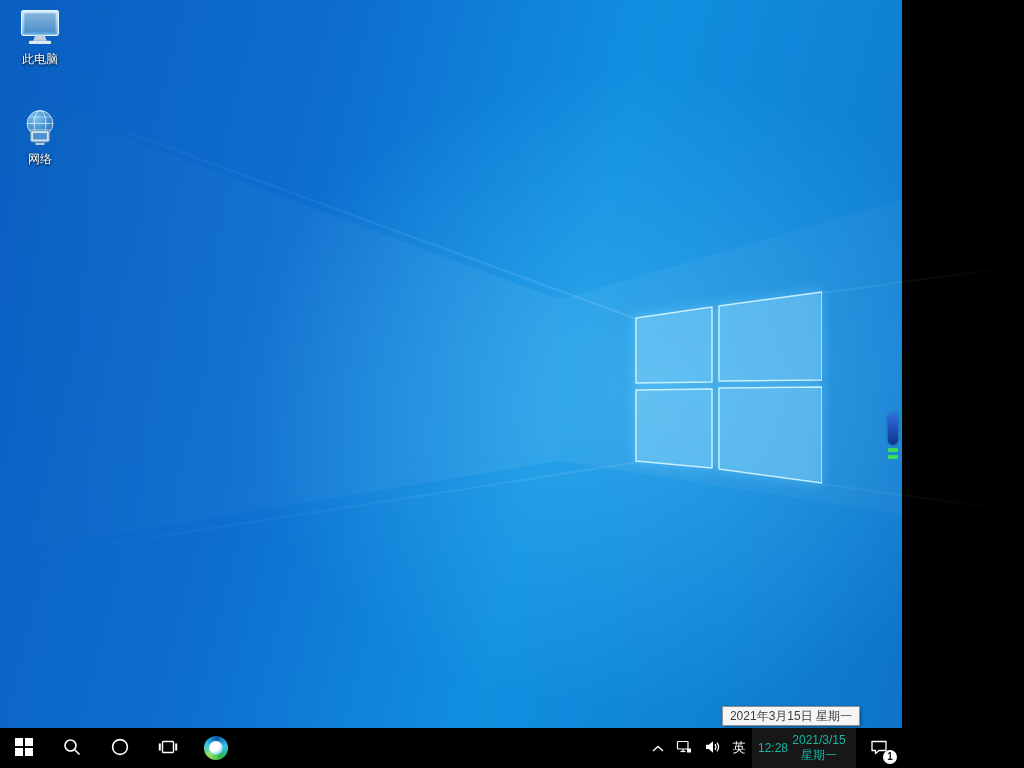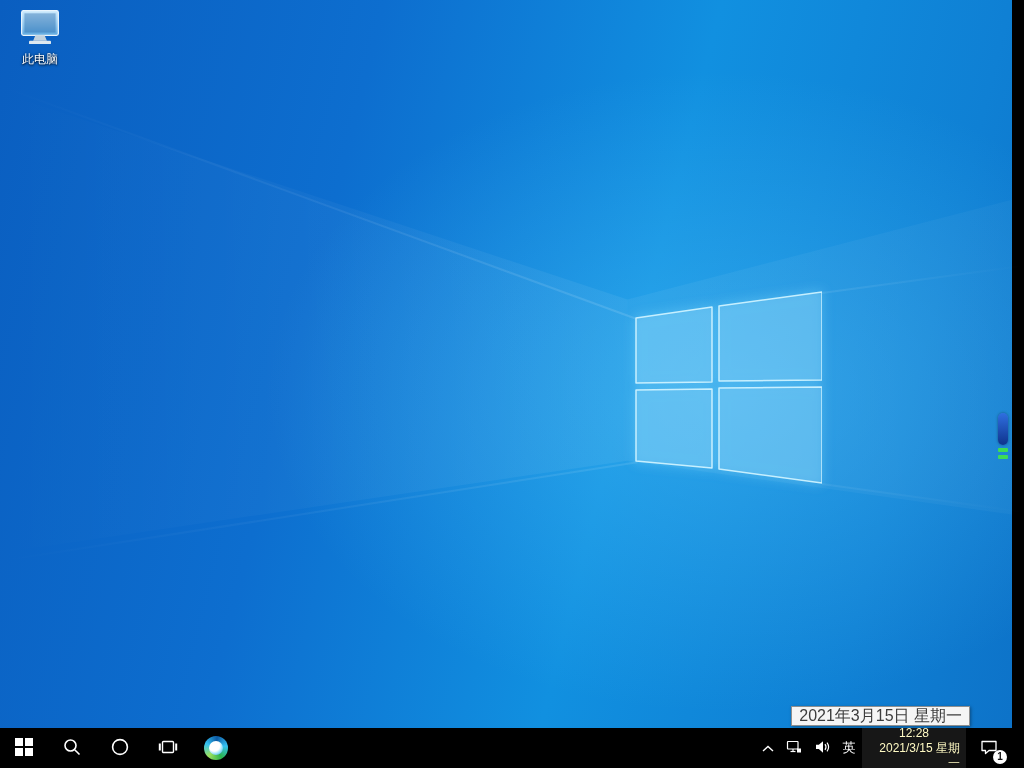--- a/index.html
+++ b/index.html
@@ -1,21 +1,21 @@
 <!DOCTYPE html>
 <html><head>
 <meta charset="utf-8">
 <style>
   html,body{margin:0;padding:0;}
   body{
     width:1024px;height:768px;overflow:hidden;
     font-family:"Liberation Sans","DejaVu Sans",sans-serif;
     background:#000;
   }
-  .screen{position:relative;width:1012px;height:768px;}
+  .screen{position:relative;width:902px;height:768px;}
 
   
   .wallpaper{
     position:absolute;inset:0;
     background:
       radial-gradient(ellipse 62% 58% at 71% 51%, rgba(90,205,255,.38), rgba(90,205,255,0) 72%),
       linear-gradient(104deg,#0a5ec0 0%,#0d6ecf 32%,#1190e0 60%,#0f80d4 84%,#0d72c8 100%);
   }
   .ray{position:absolute;inset:0;pointer-events:none;}
   .ray-cone-left{
@@ -50,35 +50,35 @@
   
   .side-indicator{position:absolute;right:2px;top:413px;width:14px;height:58px;
     display:flex;flex-direction:column;align-items:center;gap:3px;cursor:pointer;}
   .side-indicator .track{width:10px;height:32px;border-radius:5px;
     background:linear-gradient(180deg,#2f6fe0,#0f338c);box-shadow:0 0 3px rgba(0,0,0,.4);}
   .side-indicator .seg{width:10px;height:4px;border-radius:1px;background:#3edc54;}
 
   
   .tray-tooltip{position:absolute;right:42px;bottom:42px;
     background:#f5f5f5;border:1px solid #8f8f8f;color:#3c3c3c;
-    font-size:16px;line-height:14px;padding:2px 7px;white-space:nowrap;
+    font-size:12px;line-height:14px;padding:2px 7px;white-space:nowrap;
     box-shadow:1px 1px 3px rgba(0,0,0,.35);}
 
   
   .taskbar{position:absolute;left:0;right:0;bottom:0;height:40px;background:#000;
     display:flex;justify-content:space-between;align-items:stretch;z-index:5;}
   .tb-left{display:flex;}
   .tb-btn{width:48px;height:40px;background:transparent;border:0;padding:0;margin:0;
     display:flex;align-items:center;justify-content:center;cursor:pointer;}
   .tb-right{display:flex;align-items:stretch;}
   .tray-btn{background:transparent;border:0;padding:0 6px;margin:0;min-width:24px;
     display:flex;align-items:center;justify-content:center;cursor:pointer;color:#fff;}
   .ime{font-size:13px;width:26px;}
-  .clock-btn{width:104px;background:rgba(255,255,255,.09);color:#fef9c3;
-    font-size:12px;line-height:15px;flex-direction:column;text-align:right;}
+  .clock-btn{width:104px;background:rgba(255,255,255,.09);color:#14b8a6;
+    font-size:12px;line-height:15px;flex-direction:row;}
   .ac-btn{position:relative;width:46px;}
   .badge{position:absolute;right:5px;bottom:4px;width:14px;height:14px;border-radius:50%;
     background:#fff;color:#111;font-size:10px;line-height:14px;text-align:center;font-weight:bold;}
 
   
   .edge-circle{width:24px;height:24px;border-radius:50%;position:relative;
     background:conic-gradient(from 150deg,#2bb34d,#9be15d,#35c1f1,#0c59a4,#35c1f1,#2bb34d);}
   .edge-circle::after{content:"";position:absolute;left:5px;top:5px;width:14px;height:14px;border-radius:50%;
     background:radial-gradient(circle at 38% 35%,#ffffff 0 42%,#8fe0f7 65%,#1579c0 100%);}
 </style>
@@ -117,20 +117,41 @@
             </defs>
           <rect x="4" y="3" width="40" height="27" rx="2" fill="url(#pcScr)" stroke="#eaf5fd" stroke-width="1.4"></rect>
           <rect x="7" y="6" width="34" height="21" fill="rgba(20,90,160,.35)"></rect>
           <path d="M19 30 h10 l2.5 6 h-15 z" fill="#c2d2de"></path>
           <rect x="12" y="36" width="24" height="3.5" rx="1" fill="#dde8f0"></rect>
         </svg>
       </span>
       <span class="label">此电脑</span>
     </div>
 
+    <div class="desk-icon">
+      <span class="glyph">
+        <svg width="44" height="42" viewBox="0 0 48 44">
+          <defs>
+              <radialGradient id="glb" cx="0.35" cy="0.3" r="0.9">
+            <stop offset="0" stop-color="#7fc4f0"></stop>
+                <stop offset="1" stop-color="#1060b0"></stop>
+          </radialGradient>
+            </defs>
+          <circle cx="24" cy="17" r="14" fill="url(#glb)" stroke="#dceefb" stroke-width="1"></circle>
+          <ellipse cx="24" cy="17" rx="6.5" ry="14" fill="none" stroke="rgba(255,255,255,.8)" stroke-width="0.9"></ellipse>
+          <line x1="10" y1="17" x2="38" y2="17" stroke="rgba(255,255,255,.8)" stroke-width="0.9"></line>
+          <line x1="12" y1="10" x2="36" y2="10" stroke="rgba(255,255,255,.6)" stroke-width="0.8"></line>
+          <line x1="12" y1="24" x2="36" y2="24" stroke="rgba(255,255,255,.6)" stroke-width="0.8"></line>
+          <rect x="14" y="25" width="20" height="12" rx="1.5" fill="#cfe3f2" stroke="#7fa3c2" stroke-width="1"></rect>
+          <rect x="16.5" y="27.5" width="15" height="7" fill="#4f90cf"></rect>
+          <rect x="19" y="38" width="10" height="2.5" fill="#b9c9d6"></rect>
+        </svg>
+      </span>
+      <span class="label">网络</span>
+    </div>
 
 
 
   </div>
 
   <div class="side-indicator">
     <div class="track"></div>
     <div class="seg"></div>
     <div class="seg"></div>
   </div>

